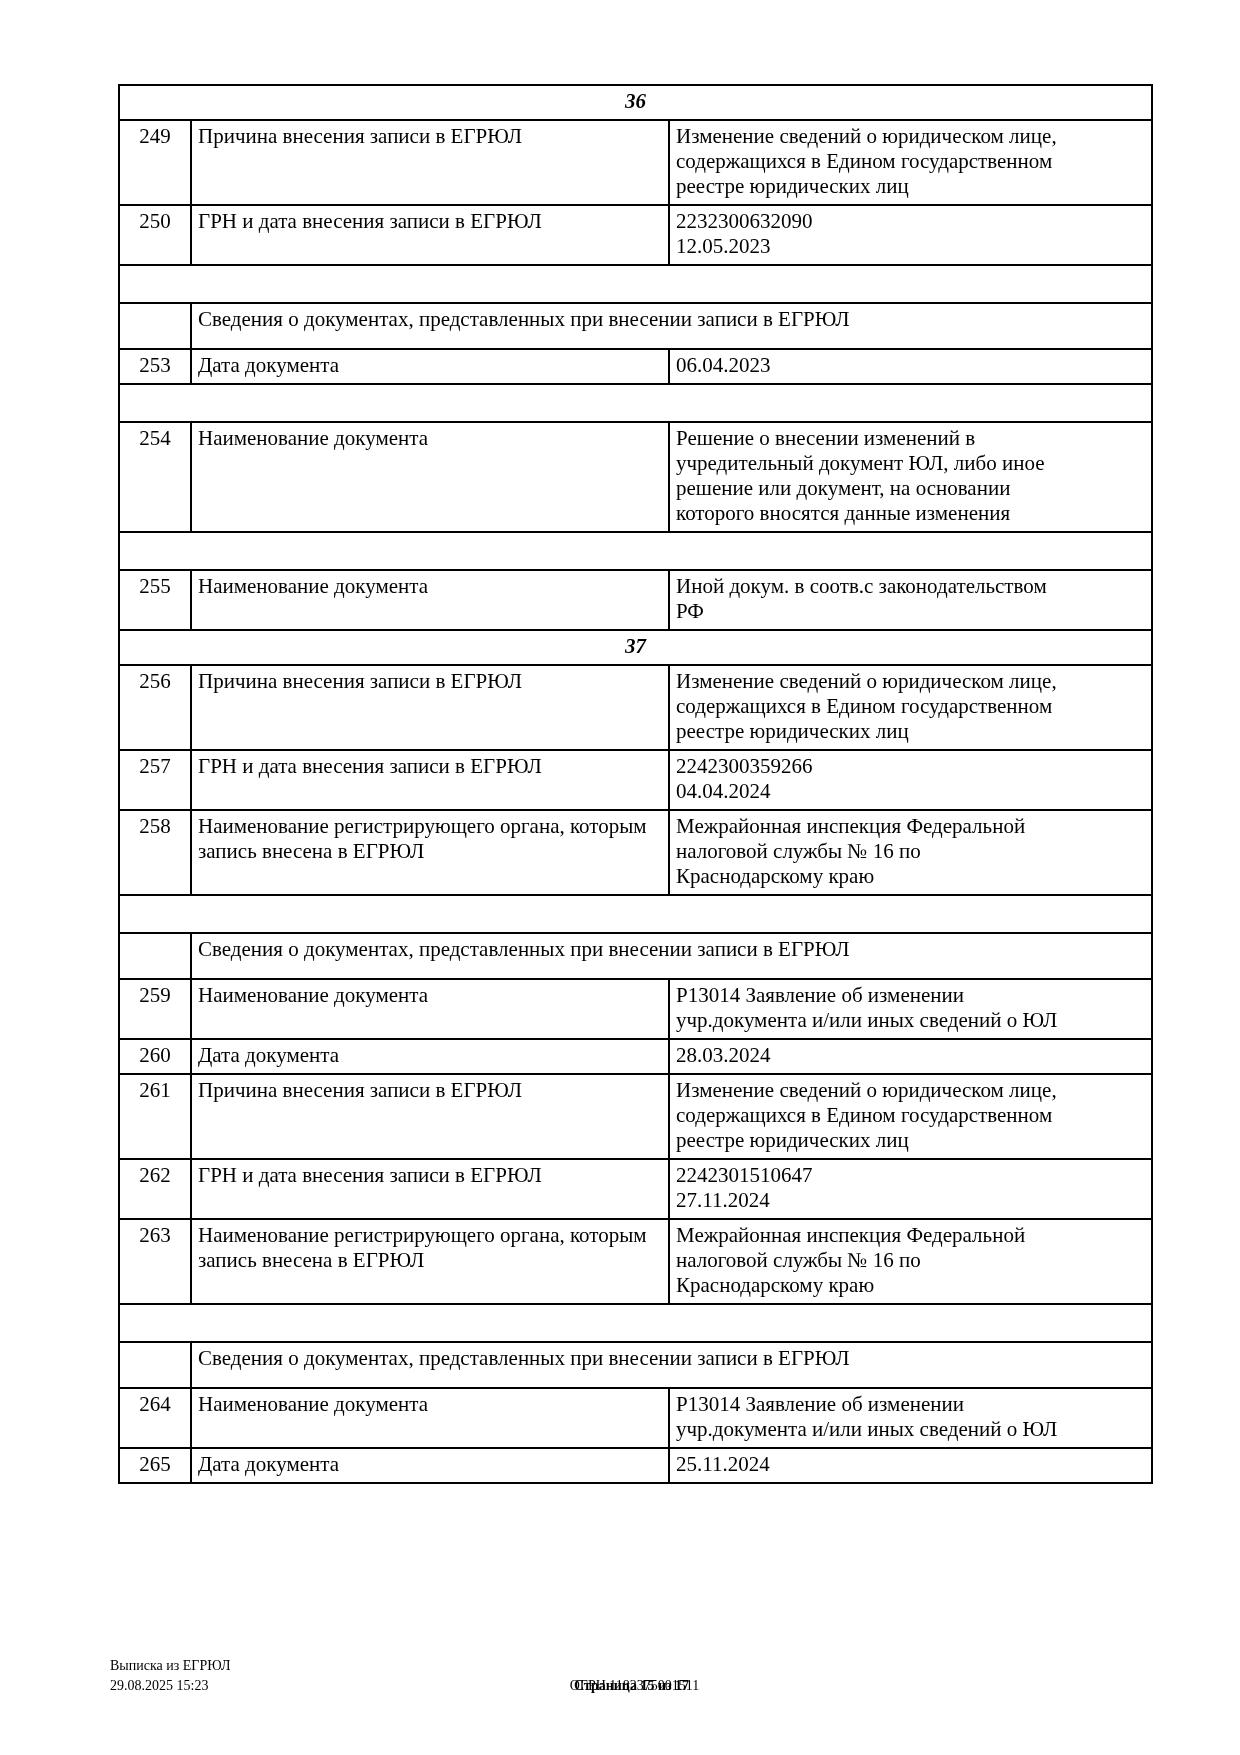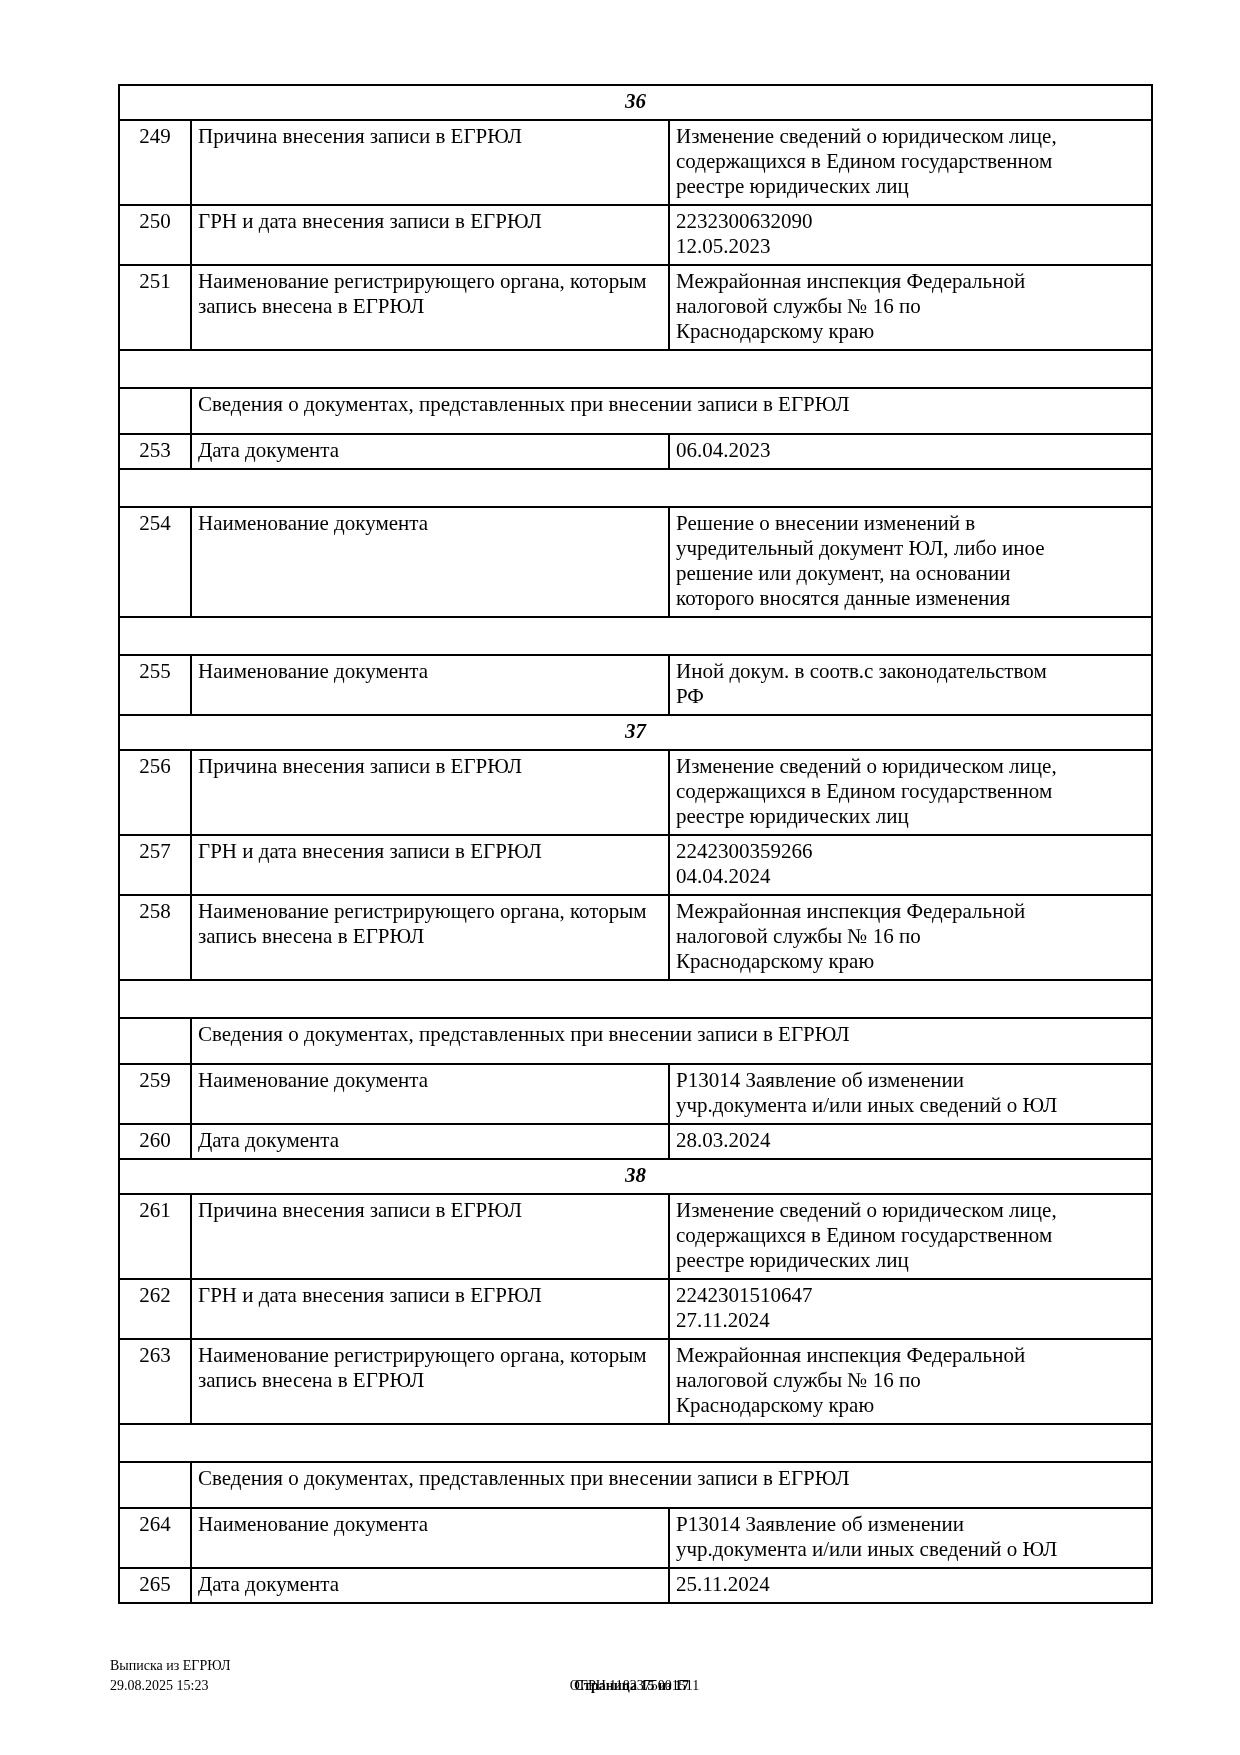--- a/index.html
+++ b/index.html
@@ -101,29 +101,20 @@
         </td>
       </tr>
       <tr class="data-row">
         <td class="num-cell">250</td>
         <td class="label-cell">ГРН и дата внесения записи в ЕГРЮЛ</td>
         <td class="value-cell">
           <div>2232300632090</div>
           <div>12.05.2023</div>
         </td>
       </tr>
-      <tr class="data-row">
-        <td class="num-cell">251</td>
-        <td class="label-cell">Наименование регистрирующего органа, которым запись внесена в ЕГРЮЛ</td>
-        <td class="value-cell">
-          <div>Межрайонная инспекция Федеральной</div>
-          <div>налоговой службы № 16 по</div>
-          <div>Краснодарскому краю</div>
-        </td>
-      </tr>
       <tr class="spacer-row">
         <td colspan="3"></td>
       </tr>
       <tr class="docs-header-row">
         <td class="num-cell"></td>
         <td colspan="2">Сведения о документах, представленных при внесении записи в ЕГРЮЛ</td>
       </tr>
       <tr class="data-row">
         <td class="num-cell">253</td>
         <td class="label-cell">Дата документа</td>
@@ -198,23 +189,20 @@
           <div>Р13014 Заявление об изменении</div>
           <div>учр.документа и/или иных сведений о ЮЛ</div>
         </td>
       </tr>
       <tr class="data-row">
         <td class="num-cell">260</td>
         <td class="label-cell">Дата документа</td>
         <td class="value-cell">
           <div>28.03.2024</div>
         </td>
-      </tr>
-      <tr>
-        <td class="section-header-cell" colspan="3">38</td>
       </tr>
       <tr class="data-row">
         <td class="num-cell">261</td>
         <td class="label-cell">Причина внесения записи в ЕГРЮЛ</td>
         <td class="value-cell">
           <div>Изменение сведений о юридическом лице,</div>
           <div>содержащихся в Едином государственном</div>
           <div>реестре юридических лиц</div>
         </td>
       </tr>

